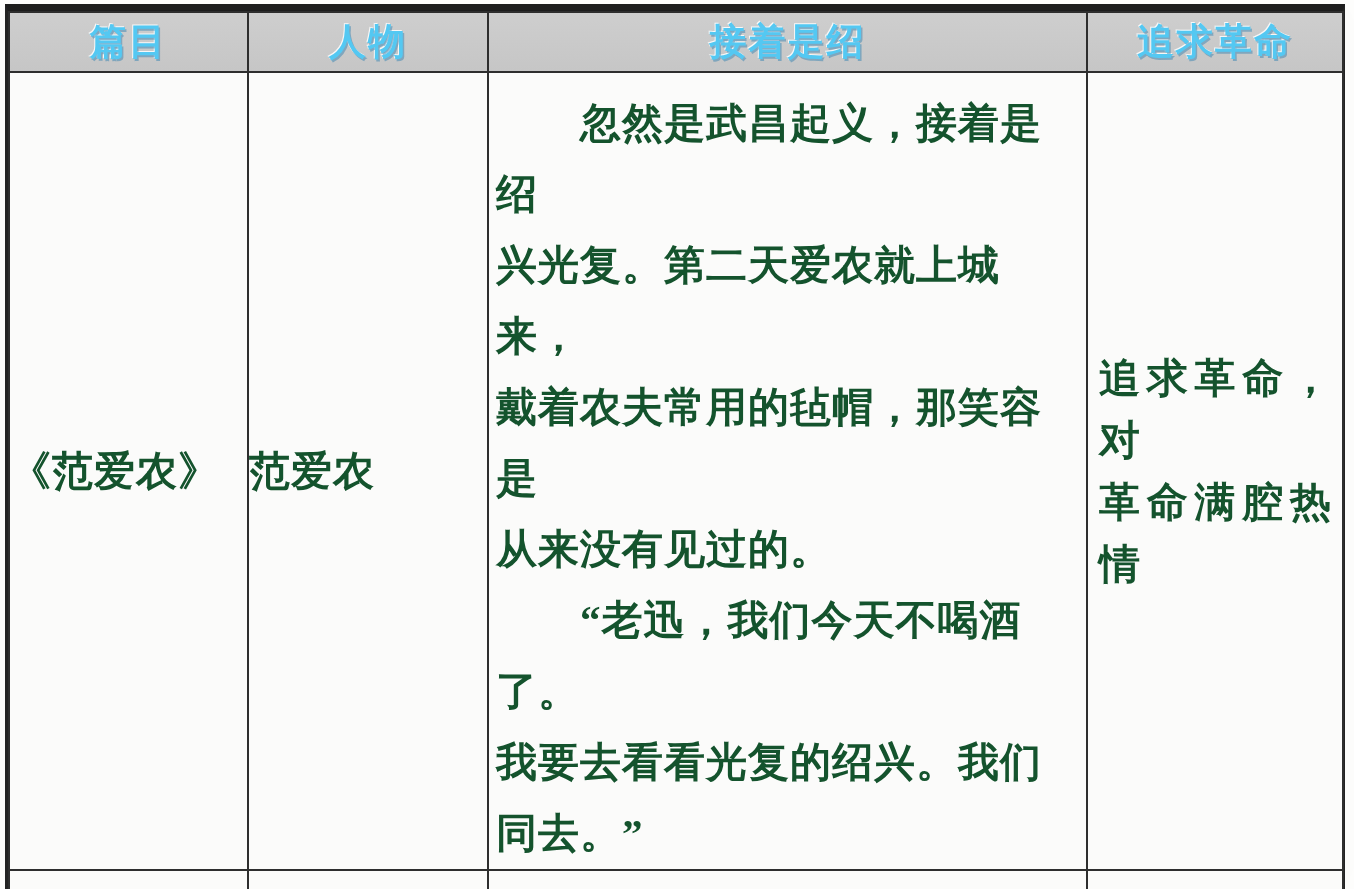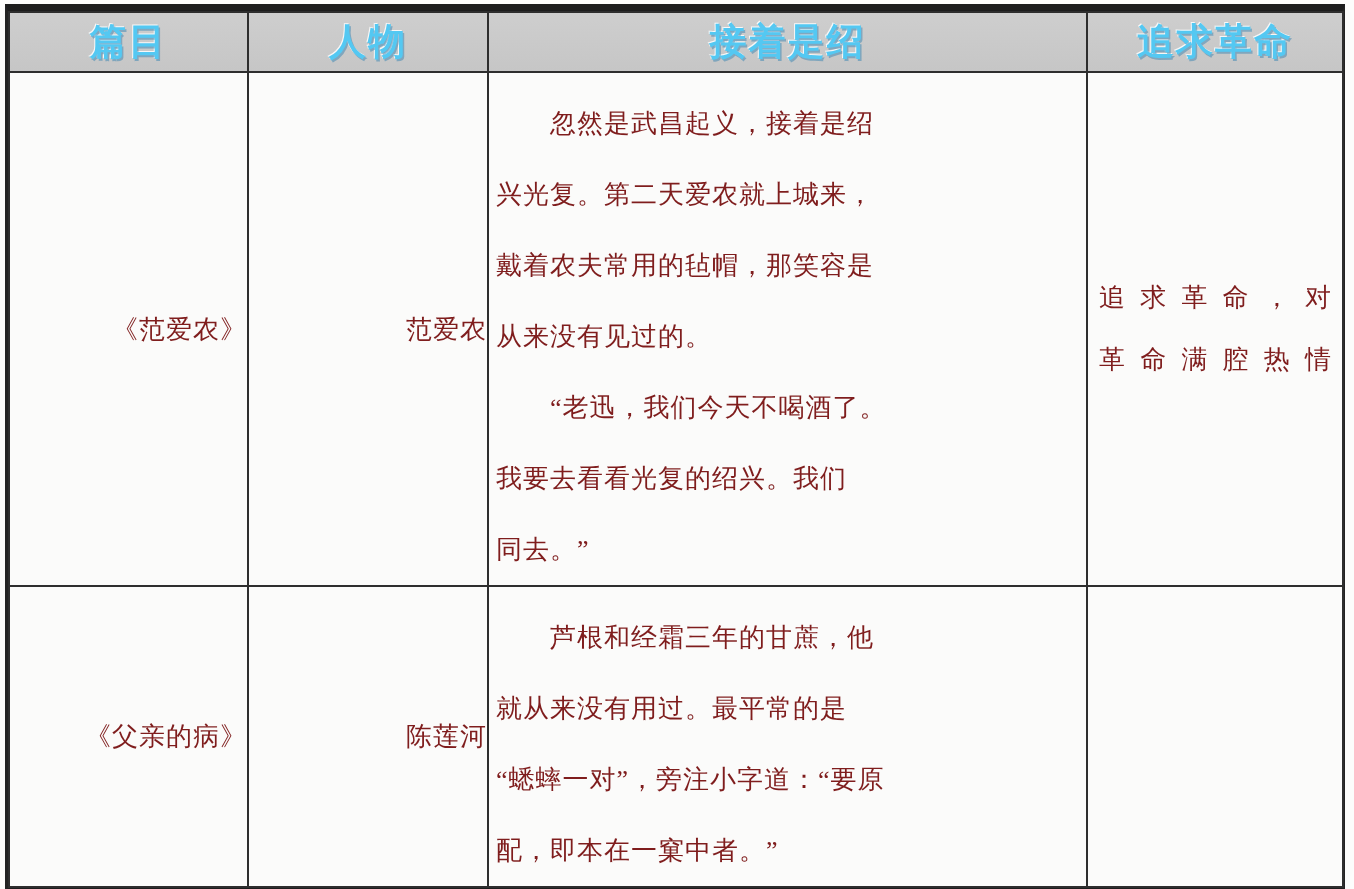--- a/index.html
+++ b/index.html
@@ -55,26 +55,27 @@
     font-family: "Liberation Sans", "DejaVu Sans", sans-serif;
     font-weight: bold;
     font-size: 37px;
     letter-spacing: 2px;
     color: #54c8f2;
     text-shadow: 1.5px 1.5px 0 rgba(40,125,175,0.45), -1px -1px 0 rgba(255,255,255,0.85);
     text-align: center;
   }
 
   .doc-table td {
-    font-size: 26px;
-    color: #7f1d1d;
+    font-size: 41px;
+    color: #14532d;
     background: #fbfbfa;
+    font-weight: bold;
   }
   td.cell-center {
-    text-align: right;
+    text-align: left;
     letter-spacing: 1px;
   }
   .desc-text {
     white-space: pre-line;
     line-height: 71px;
     letter-spacing: 1px;
     padding: 15px 6px 0 7px;
     text-align: left;
   }
   td.cell-desc { vertical-align: top; }

